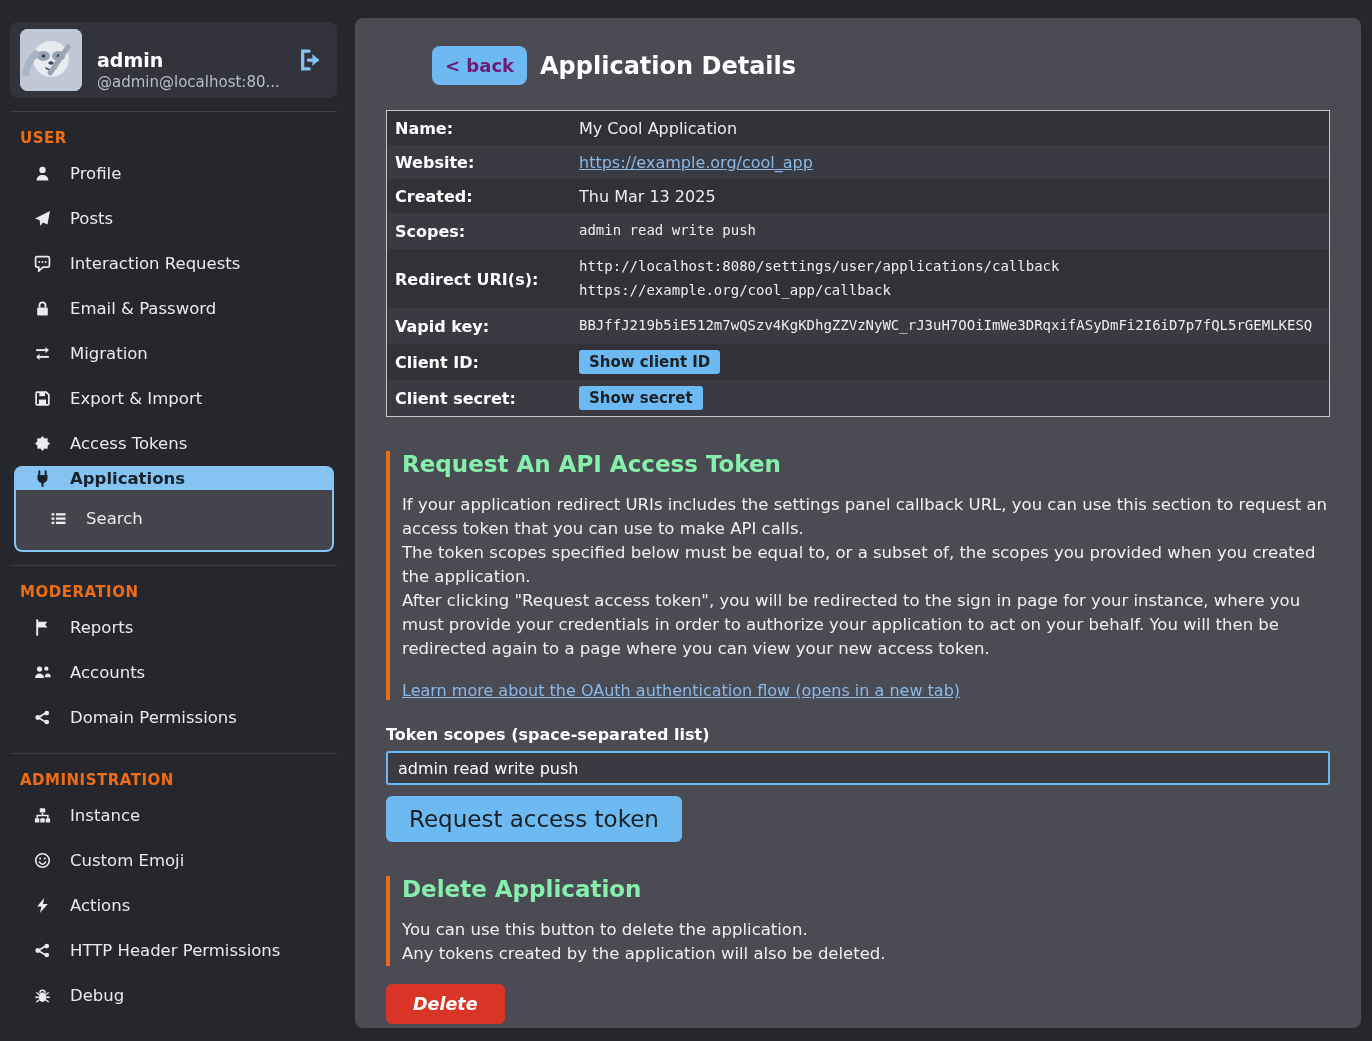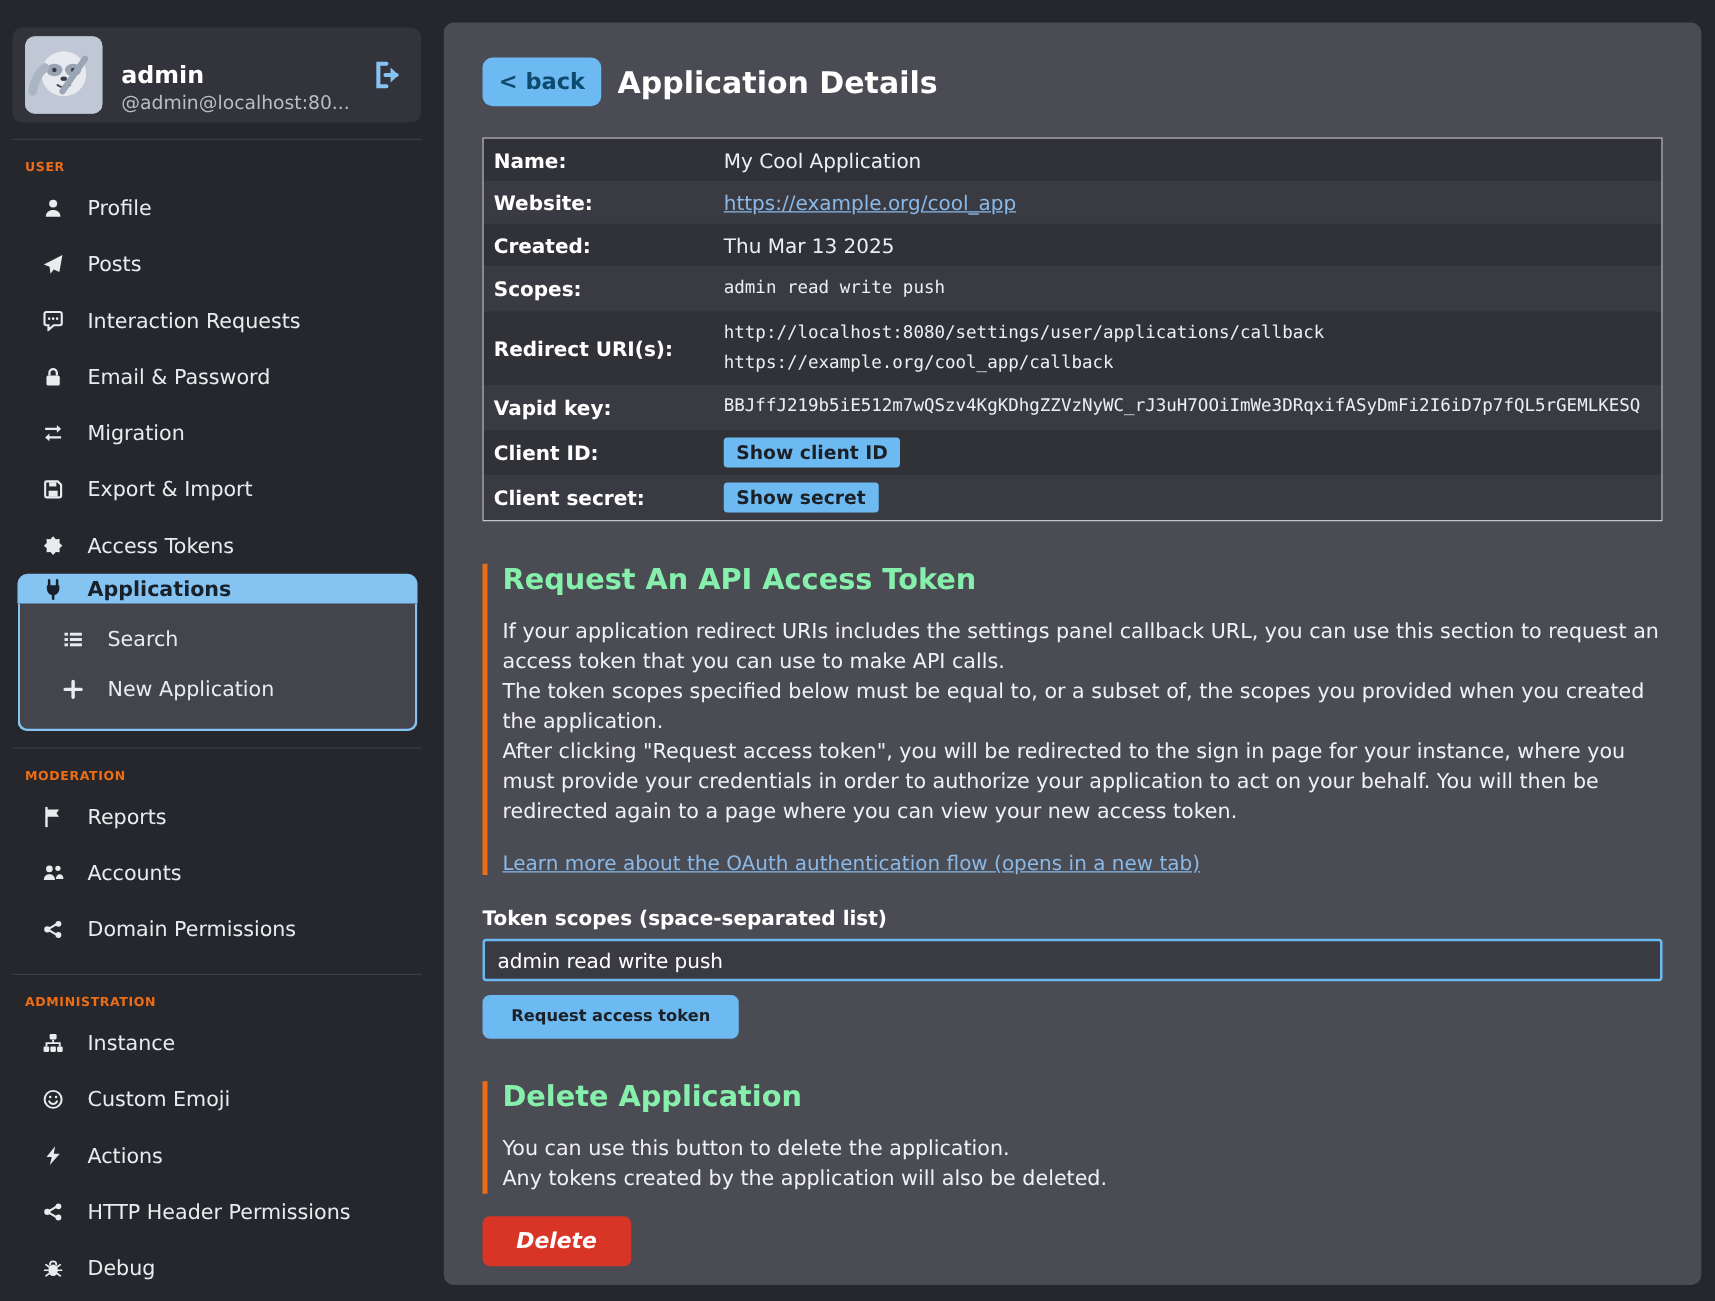--- a/index.html
+++ b/index.html
@@ -24,21 +24,21 @@
     margin:22px 8px 0 10px;height:76px;background:#33343b;border-radius:8px;
     display:flex;align-items:center;padding:0 14px 0 10px;
   }
   .avatar{width:62px;height:62px;border-radius:8px;flex-shrink:0;overflow:hidden;background:#bfc8d4;}
   .user-names{margin-left:15px;flex:1;min-width:0;}
   .display-name{font-size:19px;font-weight:bold;color:#ffffff;line-height:1.25;margin-top:20px;}
   .username{font-size:15px;color:#b9bdc5;white-space:nowrap;overflow:hidden;}
   .logout{color:var(--accent-light);flex-shrink:0;cursor:pointer;}
   .divider{border:none;border-top:1px solid #3d3e45;margin:13px 8px 0 10px;}
   .side-heading{
-    color:var(--orange);font-size:10px;font-weight:bold;letter-spacing:.5px;
+    color:var(--orange);font-size:15px;font-weight:bold;letter-spacing:.5px;
     margin:17px 0 4px 20px;
   }
   .nav-item{
     height:45px;display:flex;align-items:center;gap:19px;padding-left:34px;
     color:#e9ebef;font-size:16.5px;cursor:pointer;white-space:nowrap;
   }
   .ico{width:17px;height:17px;flex-shrink:0;display:block;}
   .nav-group{margin:0 11px 0 14px;}
   .nav-group .nav-item.active{
     background:var(--accent-light);border-radius:8px 8px 0 0;color:#18202a;
@@ -49,23 +49,24 @@
     border-radius:0 0 8px 8px;padding:8px 0 12px;
   }
   .submenu .nav-item{height:40px;}
   
   .panel{
     flex:1;margin:18px 11px 13px 10px;background:#4a4b53;border-radius:8px;
     padding:28px 31px;overflow:hidden;
   }
   .page-header{display:flex;align-items:center;gap:13px;margin-bottom:25px;}
   .back-btn{
-    background:var(--accent);color:#0c4a6e;font-weight:bold;font-size:18px;
+    background:var(--accent);color:#701a75;font-weight:bold;font-size:18px;
     padding:9px 13px;border:none;border-radius:8px;cursor:pointer;
     font-family:inherit;
+    margin-left:46px;
   }
   .page-title{font-size:24px;font-weight:bold;color:#ffffff;margin:0;}
   .details-table{border:1px solid #c6c6ca;font-size:16px;}
   .trow{display:flex;align-items:center;padding:6px 8px;background:#313238;min-height:34px;}
   .trow.alt{background:#3a3b42;}
   .tlabel{width:184px;flex-shrink:0;font-weight:bold;color:#fff;padding-top:1px;}
   .tvalue{flex:1;min-width:0;}
   .mono{font-family:"DejaVu Sans Mono","Liberation Mono",monospace;font-size:14px;line-height:1.7;}
   .nowrap{white-space:nowrap;overflow:hidden;}
   a.tlink{color:var(--link);text-decoration:underline;cursor:pointer;}
@@ -76,22 +77,22 @@
   .section{border-left:4px solid var(--orange);padding-left:12px;margin-top:34px;}
   .section h2{font-size:23px;font-weight:bold;color:#86efac;margin:0 0 16px;}
   .ptext{font-size:16.5px;line-height:24px;color:#f0f1f4;margin:0;}
   .link-row{margin-top:20px;}
   .form-label{font-weight:bold;font-size:16px;margin:25px 0 7px;color:#fff;}
   .scopes-input{
     width:100%;height:34px;background:#393a42;border:2px solid var(--accent);
     border-radius:3px;color:#fff;font-size:16px;padding:0 10px;font-family:inherit;
   }
   .request-btn{
-    margin-top:11px;background:var(--accent);color:#1b2026;font-weight:bold;
-    font-size:13px;padding:10px 23px;border:none;border-radius:6px;cursor:pointer;
+    margin-top:11px;background:var(--accent);color:#1b2026;font-weight:normal;
+    font-size:23px;padding:10px 23px;border:none;border-radius:6px;cursor:pointer;
     font-family:inherit;
   }
   .delete-btn{
     margin-top:18px;background:var(--red);color:#ffffff;font-weight:bold;
     font-size:17.5px;padding:10px 27px;border:none;border-radius:6px;cursor:pointer;
     font-family:inherit;
     font-style:italic;
   }
 </style>
 </head>
@@ -204,26 +205,20 @@
         <svg class="ico" viewBox="0 0 16 16" fill="currentColor">
           <rect x="1.5" y="3" width="2.6" height="2.2"></rect>
             <rect x="1.5" y="7" width="2.6" height="2.2"></rect>
             <rect x="1.5" y="11" width="2.6" height="2.2"></rect>
           <rect x="5.6" y="3" width="9" height="2.2"></rect>
             <rect x="5.6" y="7" width="9" height="2.2"></rect>
             <rect x="5.6" y="11" width="9" height="2.2"></rect>
         </svg>
         <span>Search</span>
       </div>
-      <div class="nav-item">
-        <svg class="ico" viewBox="0 0 16 16">
-          <path d="M8 2v12M2 8h12" stroke="currentColor" stroke-width="2.6" fill="none" stroke-linecap="round"></path>
-        </svg>
-        <span>New Application</span>
-      </div>
     </div>
   </div>
 
   <hr class="divider">
 
   <div class="side-heading">MODERATION</div>
 
   <div class="nav-item">
     <svg class="ico" viewBox="0 0 16 16">
       <path d="M3 15V1.2" stroke="currentColor" stroke-width="1.8" fill="none" stroke-linecap="round"></path>

